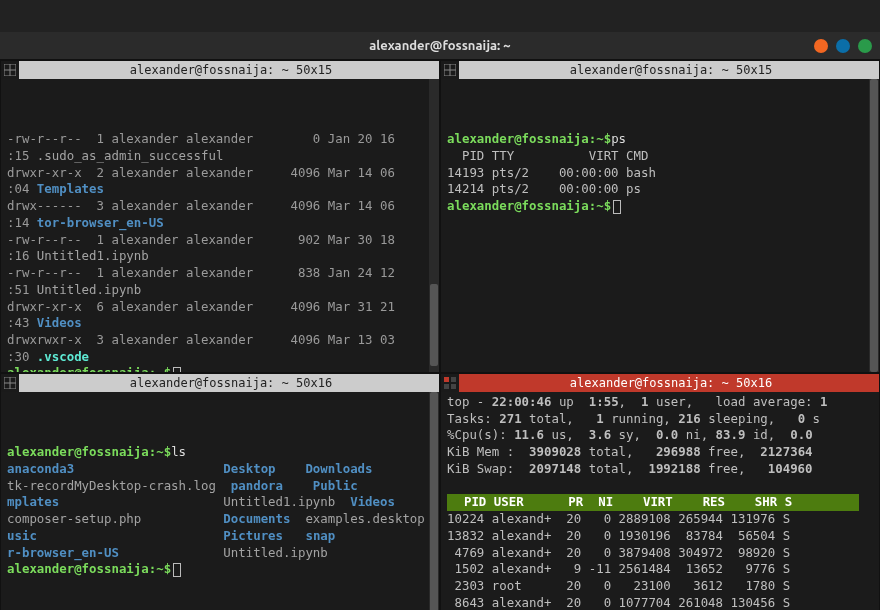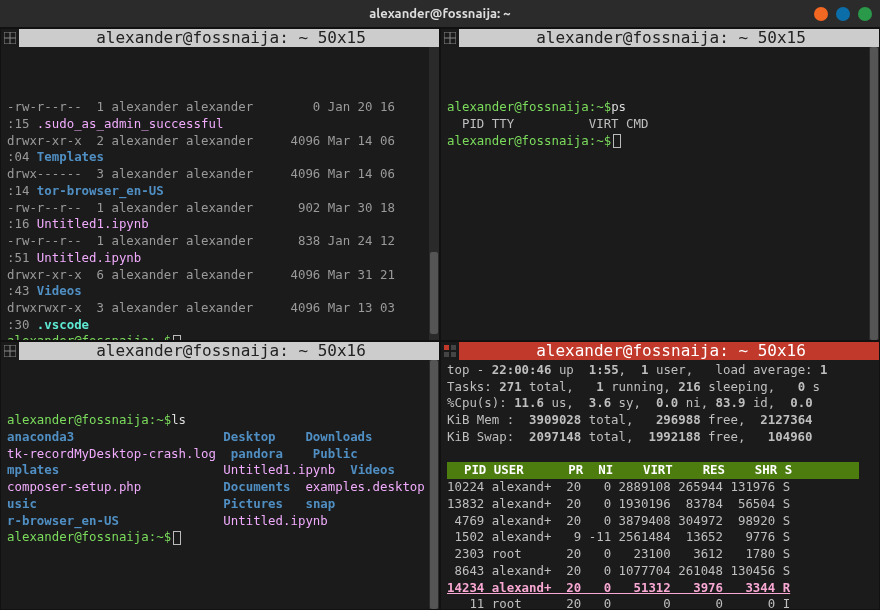--- a/index.html
+++ b/index.html
@@ -18,20 +18,21 @@
     background: #2b2b2b;
     border-bottom: 1px solid #111;
     display: flex;
     align-items: center;
     justify-content: center;
     position: relative;
     color: #ddd;
     font-family: "Ubuntu", sans-serif;
     font-size: 13px;
     font-weight: bold;
+    margin-top: 32px;
   }
   .window-controls {
     position: absolute;
     right: 8px;
     top: 50%;
     transform: translateY(-50%);
     display: flex;
     gap: 8px;
   }
   .wc-dot { width: 14px; height: 14px; border-radius: 50%; }
@@ -51,21 +52,21 @@
     flex-direction: column;
     border: 1px solid #111;
     min-height: 0;
   }
   .pane-title {
     background: #ccc;
     color: #222;
     height: 18px;
     display: flex;
     align-items: center;
-    font-size: 16px;
+    font-size: 12px;
     font-family: "DejaVu Sans Mono", monospace;
   }
   .pane-title.active {
     background: #c0392b;
     color: #fff;
   }
   .corner-icon {
     width: 18px;
     height: 18px;
     display: inline-flex;
@@ -91,31 +92,31 @@
     width: 10px;
     background: #2a2a2a;
   }
   .scroll-thumb {
     position: absolute;
     left: 1px; right: 1px;
     background: #555;
     border-radius: 2px;
   }
   .prompt-line { display: flex; align-items: center; flex-wrap: wrap; }
-  .prompt { color: #7bdc5c; font-weight: normal; }
+  .prompt { color: #7bdc5c; font-weight: bold; }
   .cmd { color: #ddd; }
   .cursor {
     display: inline-block;
     width: 8px; height: 14px;
     border: 1px solid #bbb;
     margin-left: 2px;
   }
   .dir { color: #508fc3; font-weight: bold; text-align: right; }
   .hl  { color: #5eead4; font-weight: bold; }
-  .plain { color: #f0abfc; }
+  .plain { color: #a3a3a3; }
   .grey  { color: #9a9a9a; }
   .top-hdr {
     background: #4d7c0f;
     color: #fff;
     font-weight: bold;
     padding: 0 2px;
   }
   .top-row-bold { font-weight: bold; color: #f9a8d4; text-decoration: underline; }
   .row { white-space: pre; }
 </style>
@@ -159,21 +160,21 @@
             <line x1="6" y1="0" x2="6" y2="12" stroke="#888"></line>
             <line x1="0" y1="6" x2="12" y2="6" stroke="#888"></line>
           </svg>
       </span>
       <span class="lbl">alexander@fossnaija: ~ 50x15</span>
     </div>
     <div class="term" id="term-tr">
       <div class="scrollbar">
         <div class="scroll-thumb" style="top:0;height:100%"></div>
       </div>
-    <div class="prompt-line"><span class="prompt">alexander@fossnaija:~$</span> <span class="cmd">ps</span></div><div class="row">  PID TTY          VIRT CMD</div><div class="prompt-line"><span class="prompt">alexander@fossnaija:~$</span> <span class="cursor"></span></div></div>
+    <div class="prompt-line"><span class="prompt">alexander@fossnaija:~$</span> <span class="cmd">ps</span></div><div class="row">  PID TTY          VIRT CMD</div><div class="row">14193 pts/2    00:00:00 bash</div><div class="row">14214 pts/2    00:00:00 ps</div><div class="prompt-line"><span class="prompt">alexander@fossnaija:~$</span> <span class="cursor"></span></div></div>
   </div>
 
   <div class="pane">
     <div class="pane-title">
       <span class="corner-icon">
         <svg width="12" height="12" viewBox="0 0 12 12">
             <rect x="0" y="0" width="12" height="12" fill="none" stroke="#888" stroke-width="1"></rect>
             <line x1="6" y1="0" x2="6" y2="12" stroke="#888"></line>
             <line x1="0" y1="6" x2="12" y2="6" stroke="#888"></line>
           </svg>

